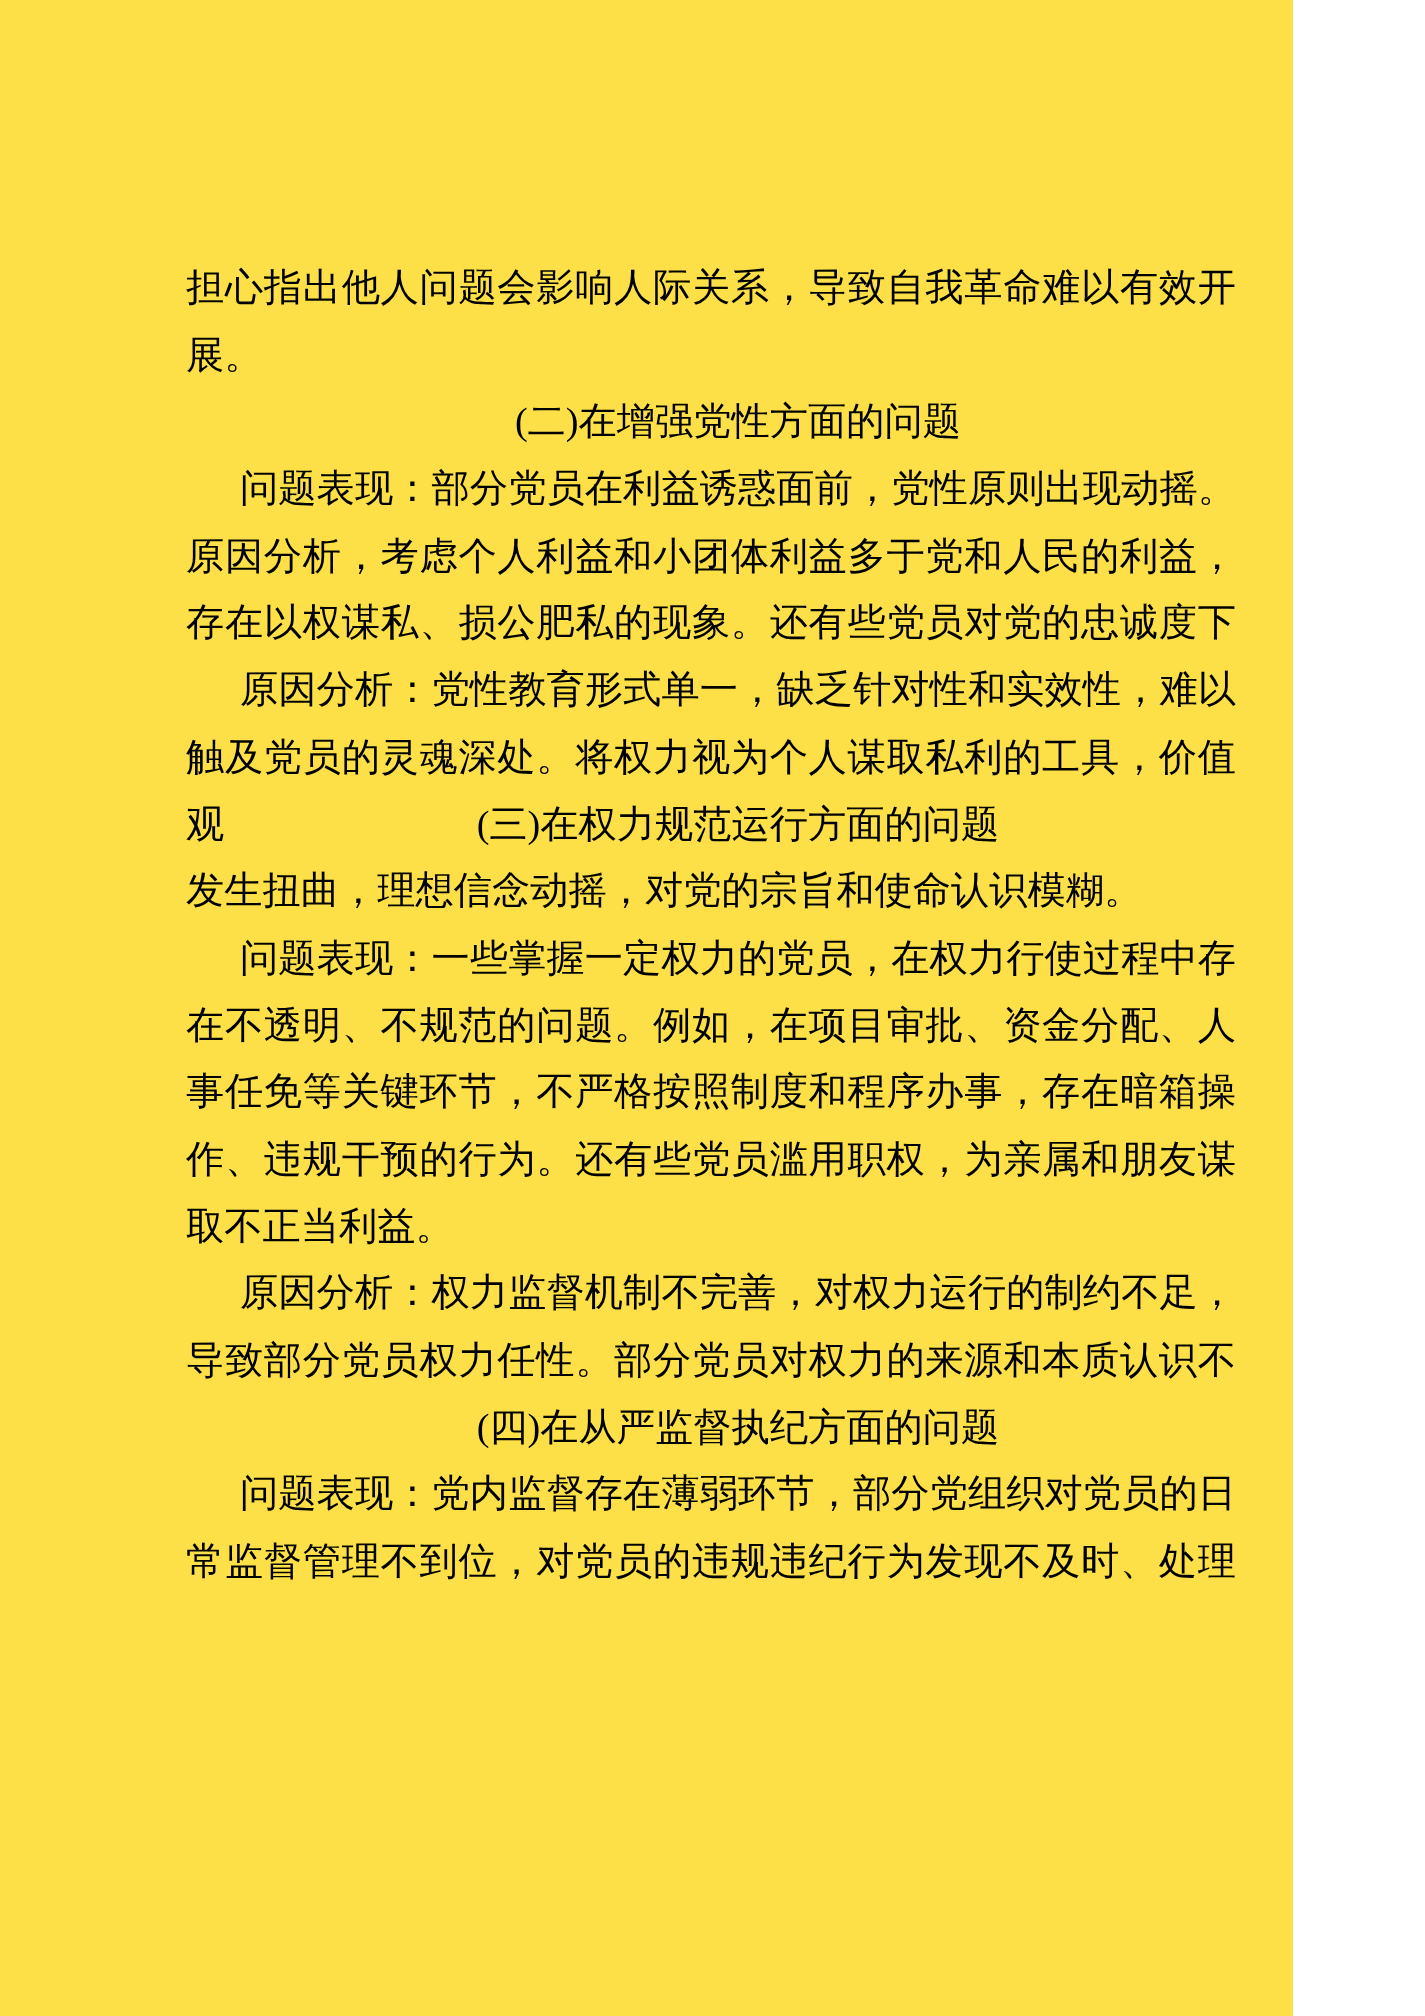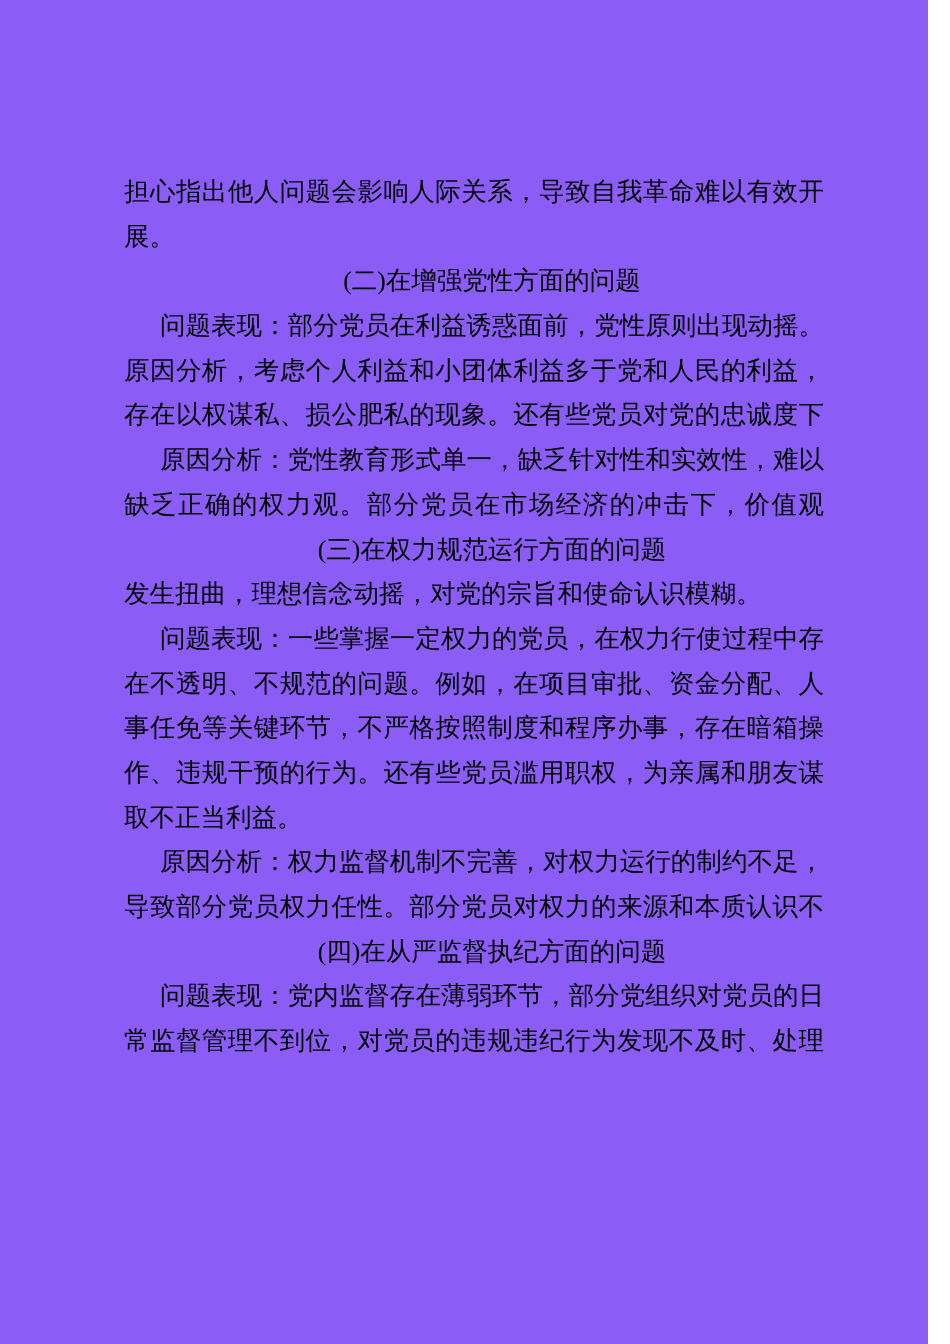--- a/index.html
+++ b/index.html
@@ -2,23 +2,23 @@
 <html><head>
 <meta charset="utf-8">
 <style>
   html, body {
     margin: 0;
     padding: 0;
     background: #ffffff;
   }
   .page {
     position: relative;
-    width: 928px;
+    width: 862px;
     height: 1344px;
-    background: #8b5cf6;
+    background: #fde047;
     color: #000000;
     overflow: hidden;
     font-family: "Liberation Serif", serif;
   }
   .textblock {
     position: absolute;
     top: 170px;
     left: 124px;
     width: 700px;
   }
@@ -49,21 +49,21 @@
 
 <div class="page">
   <div class="textblock">
     <div class="line fill">担心指出他人问题会影响人际关系，导致自我革命难以有效开</div>
     <div class="line">展。</div>
     <div class="line heading indent">(二)在增强党性方面的问题</div>
     <div class="line fill indent">问题表现：部分党员在利益诱惑面前，党性原则出现动摇。</div>
     <div class="line fill">原因分析，考虑个人利益和小团体利益多于党和人民的利益，</div>
     <div class="line fill">存在以权谋私、损公肥私的现象。还有些党员对党的忠诚度下</div>
     <div class="line fill indent">原因分析：党性教育形式单一，缺乏针对性和实效性，难以</div>
-    <div class="line fill">缺乏正确的权力观。部分党员在市场经济的冲击下，价值观</div>
+    <div class="line fill">触及党员的灵魂深处。将权力视为个人谋取私利的工具，价值观</div>
     <div class="line heading indent">(三)在权力规范运行方面的问题</div>
     <div class="line">发生扭曲，理想信念动摇，对党的宗旨和使命认识模糊。</div>
     <div class="line fill indent">问题表现：一些掌握一定权力的党员，在权力行使过程中存</div>
     <div class="line fill">在不透明、不规范的问题。例如，在项目审批、资金分配、人</div>
     <div class="line fill">事任免等关键环节，不严格按照制度和程序办事，存在暗箱操</div>
     <div class="line fill">作、违规干预的行为。还有些党员滥用职权，为亲属和朋友谋</div>
     <div class="line">取不正当利益。</div>
     <div class="line fill indent">原因分析：权力监督机制不完善，对权力运行的制约不足，</div>
     <div class="line fill">导致部分党员权力任性。部分党员对权力的来源和本质认识不</div>
     <div class="line heading indent">(四)在从严监督执纪方面的问题</div>

